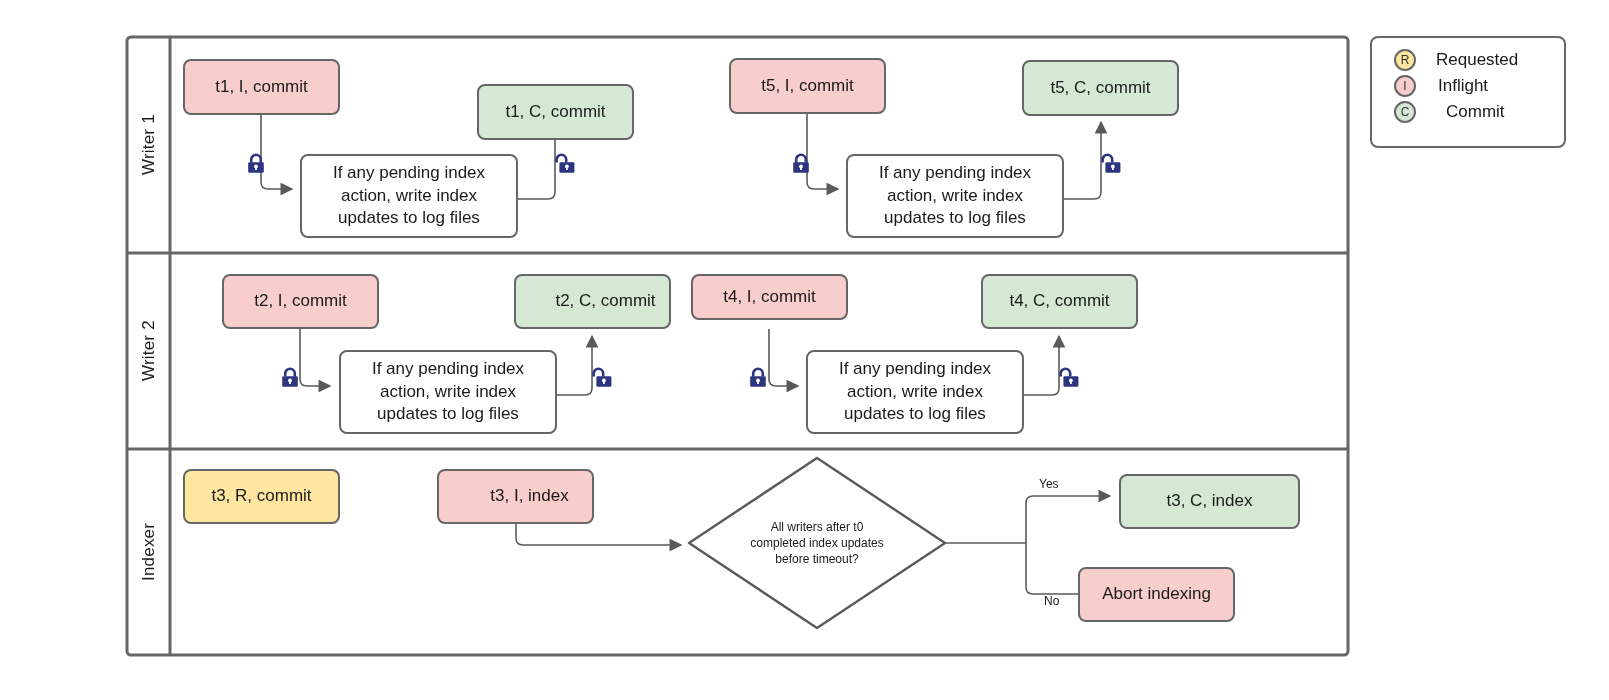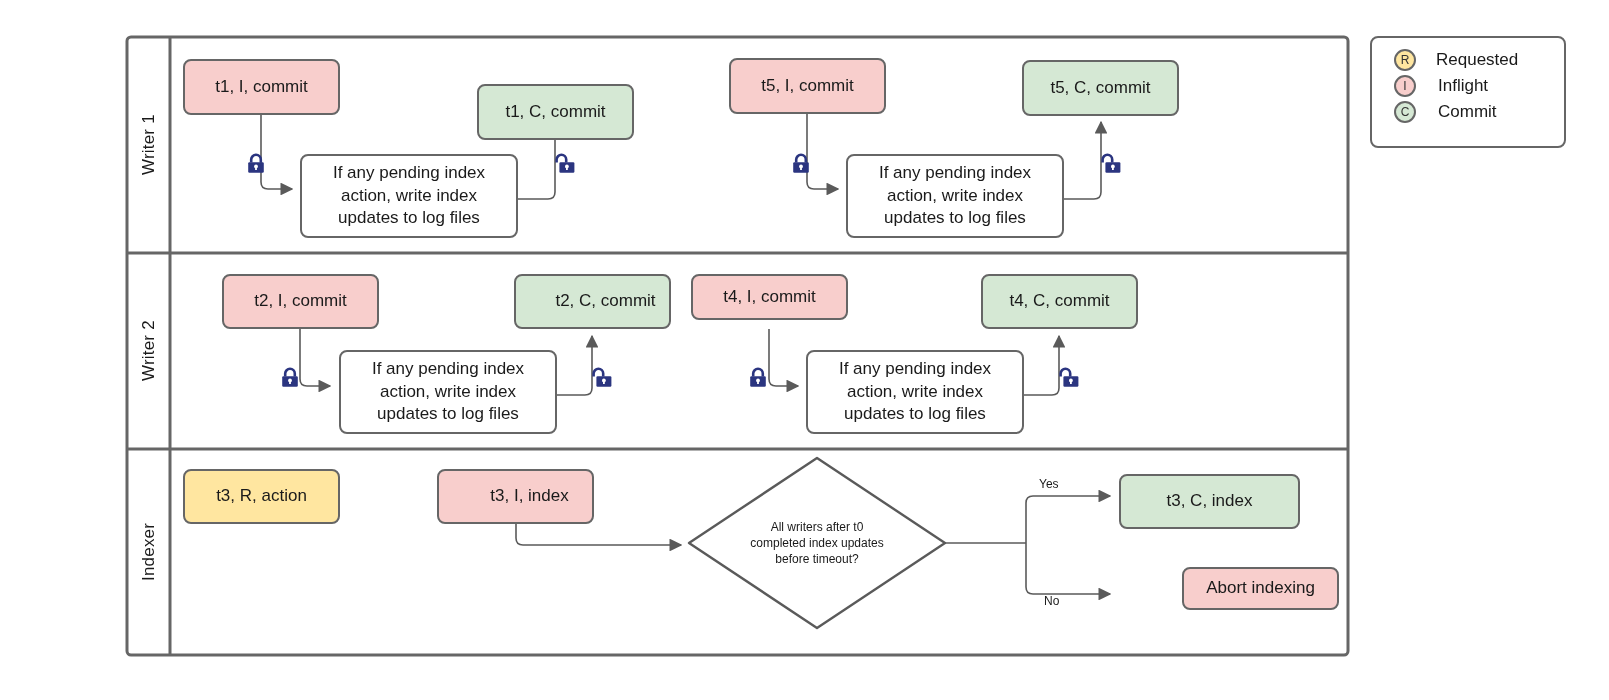--- a/index.html
+++ b/index.html
@@ -117,21 +117,21 @@
   }
   .legend-badge.r { background: #ffe6a0; }
   .legend-badge.i { background: #f8cecc; }
   .legend-badge.c { background: #d5e8d4; }
   .legend-text {
     margin-left: 20px;
     font-size: 17px;
     color: #1a1a1a;
   }
   .legend-row.row-inflight .legend-text { margin-left: 22px; }
-  .legend-row.row-commit  .legend-text { margin-left: 22px; }
+  .legend-row.row-commit  .legend-text { margin-left: 30px; }
 
   
   .lock {
     position: absolute;
     width: 20px;
     height: 22px;
   }
 </style>
 </head>
 <body>
@@ -205,31 +205,31 @@
   <div class="node commit" style="left:981px; top:274px; width:157px; height:55px;">t4, C, commit</div>
 
   <div class="node plain" style="left:339px; top:350px; width:218px; height:84px;">If any pending index
 action, write index
 updates to log files</div>
 
   <div class="node plain" style="left:806px; top:350px; width:218px; height:84px;">If any pending index
 action, write index
 updates to log files</div>
 
-  <div class="node requested" style="left:183px; top:469px; width:157px; height:55px;">t3, R, action</div>
+  <div class="node requested" style="left:183px; top:469px; width:157px; height:55px;">t3, R, commit</div>
 
   <div class="node inflight" style="left:437px; top:469px; width:157px; height:55px;padding-left:34px;">t3, I, index</div>
 
   <div class="diamond-text" style="left:682px; top:500px; width:270px; height:86px;">All writers after t0
 completed index updates
 before timeout?</div>
 
   <div class="node commit" style="left:1119px; top:474px; width:181px; height:55px;">t3, C, index</div>
 
-  <div class="node inflight" style="left:1182px; top:567px; width:157px; height:43px;">Abort indexing</div>
+  <div class="node inflight" style="left:1078px; top:567px; width:157px; height:55px;">Abort indexing</div>
 
   <div class="edge-label" style="left:1039px; top:477px;">Yes</div>
   <div class="edge-label" style="left:1044px; top:594px;">No</div>
 
   <svg class="lock" style="left:246px; top:153px;" viewBox="0 0 20 22">
     <path d="M5.2 9.5 V6.6 a4.8 4.8 0 0 1 9.6 0 V9.5" fill="none" stroke="#2b3580" stroke-width="2.6"></path>
     <rect x="2.2" y="9.2" width="15.6" height="10.6" rx="1.2" fill="#2b3580"></rect>
     <circle cx="10" cy="13.4" r="1.9" fill="#ffffff"></circle>
     <rect x="9.1" y="13.4" width="1.8" height="3.6" fill="#ffffff"></rect>
   </svg>

